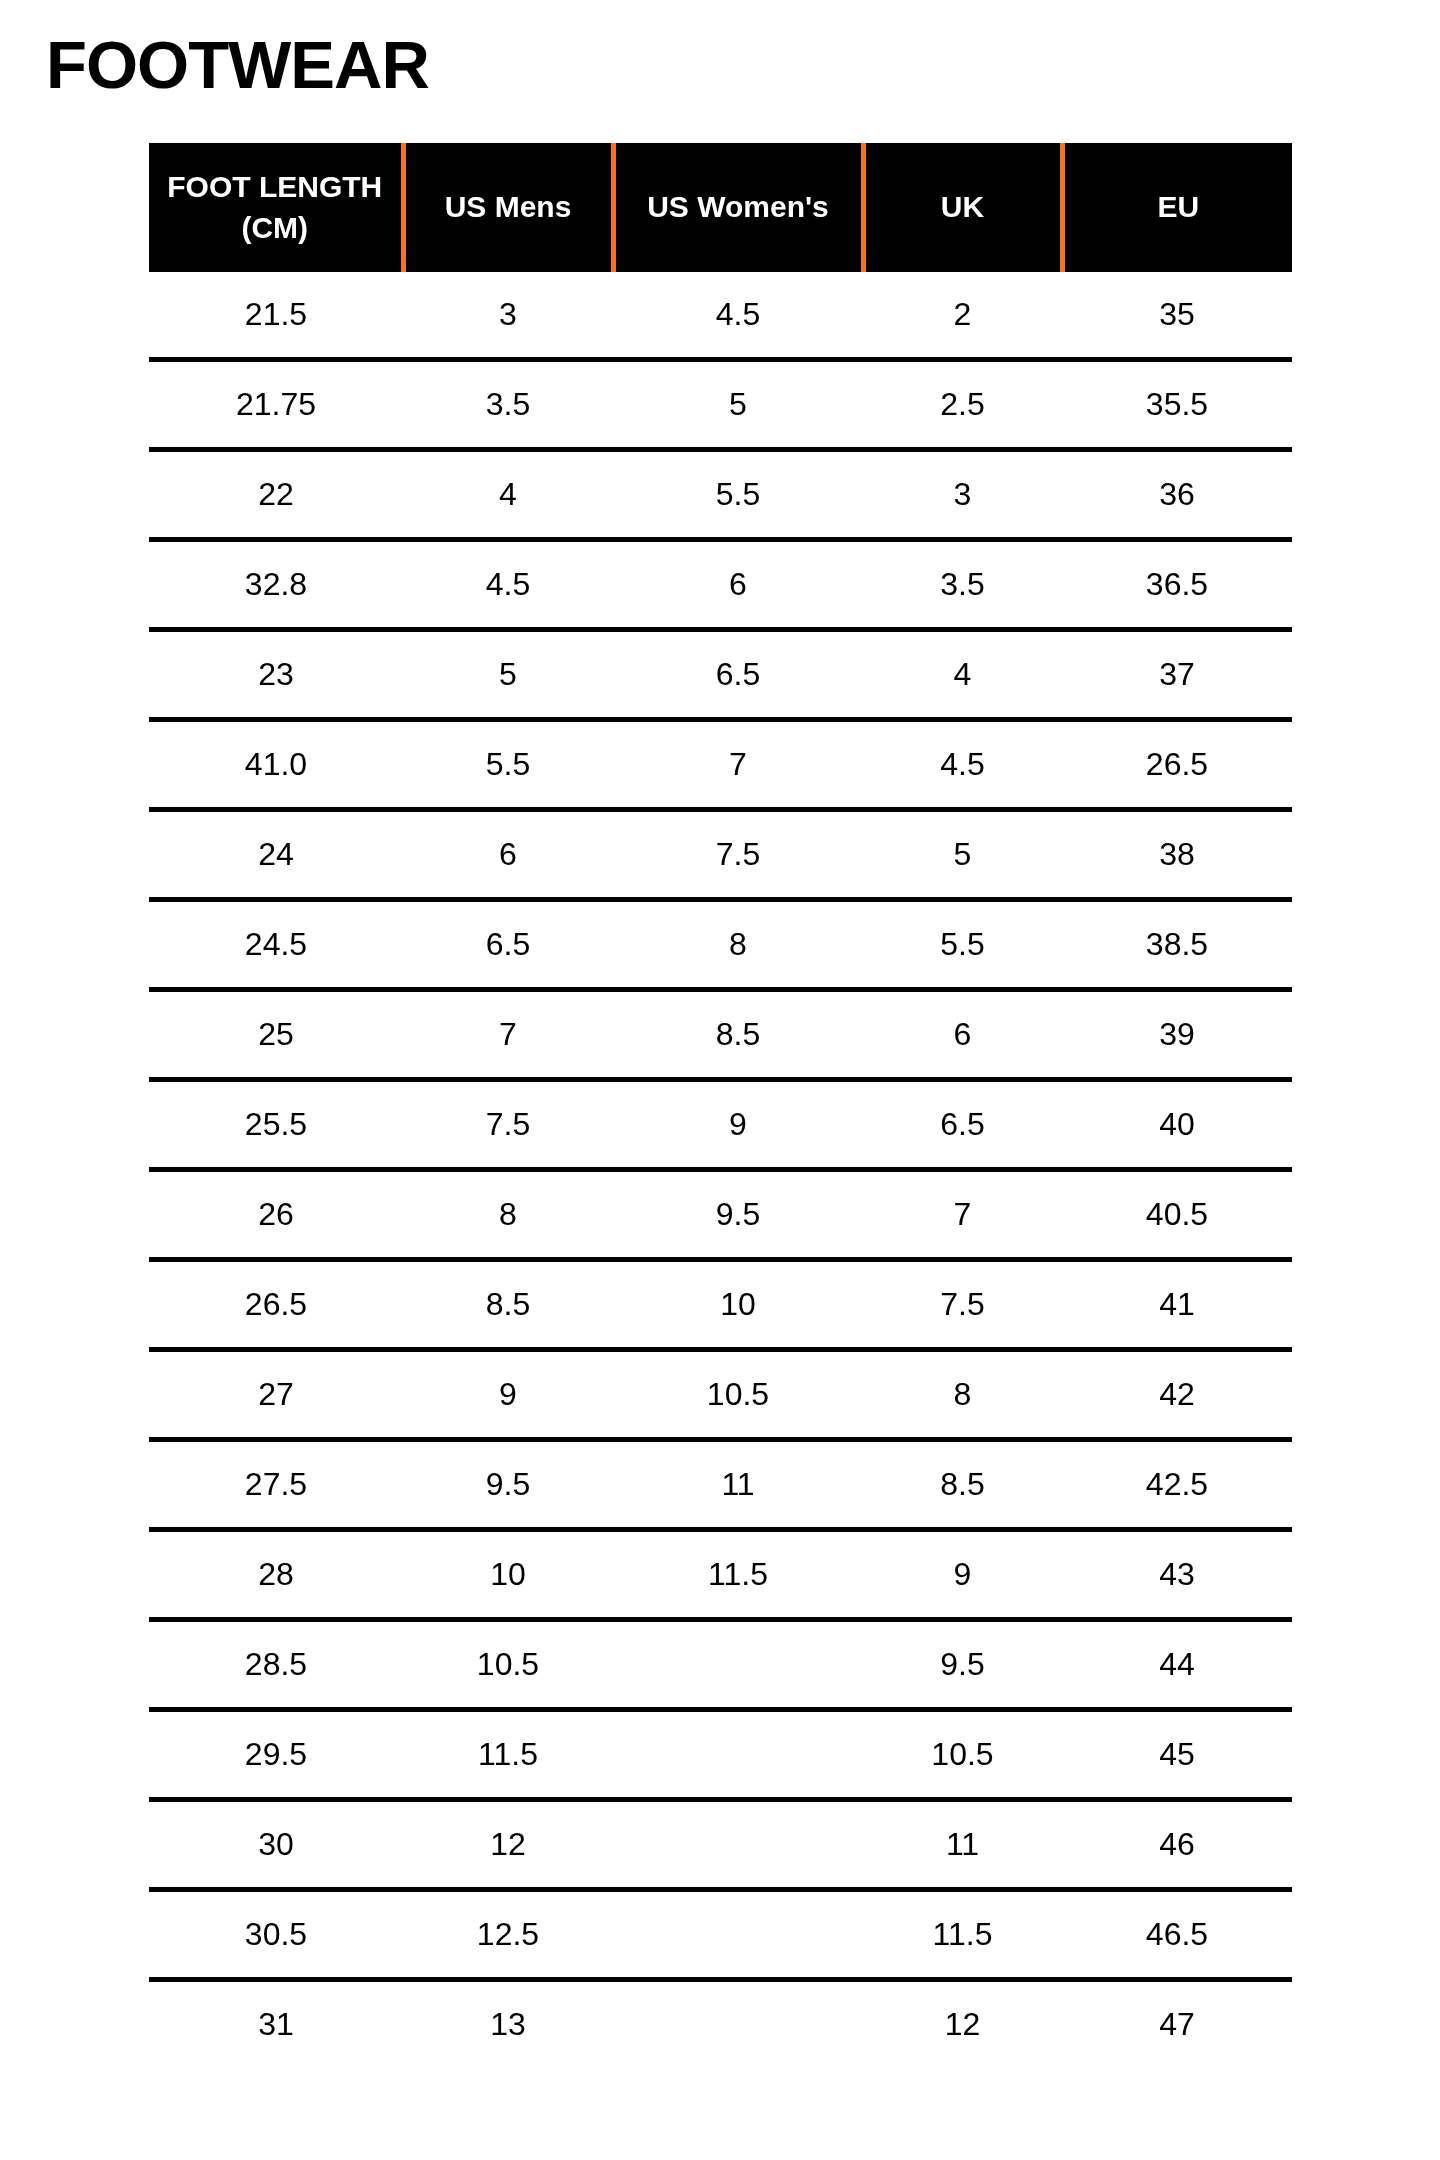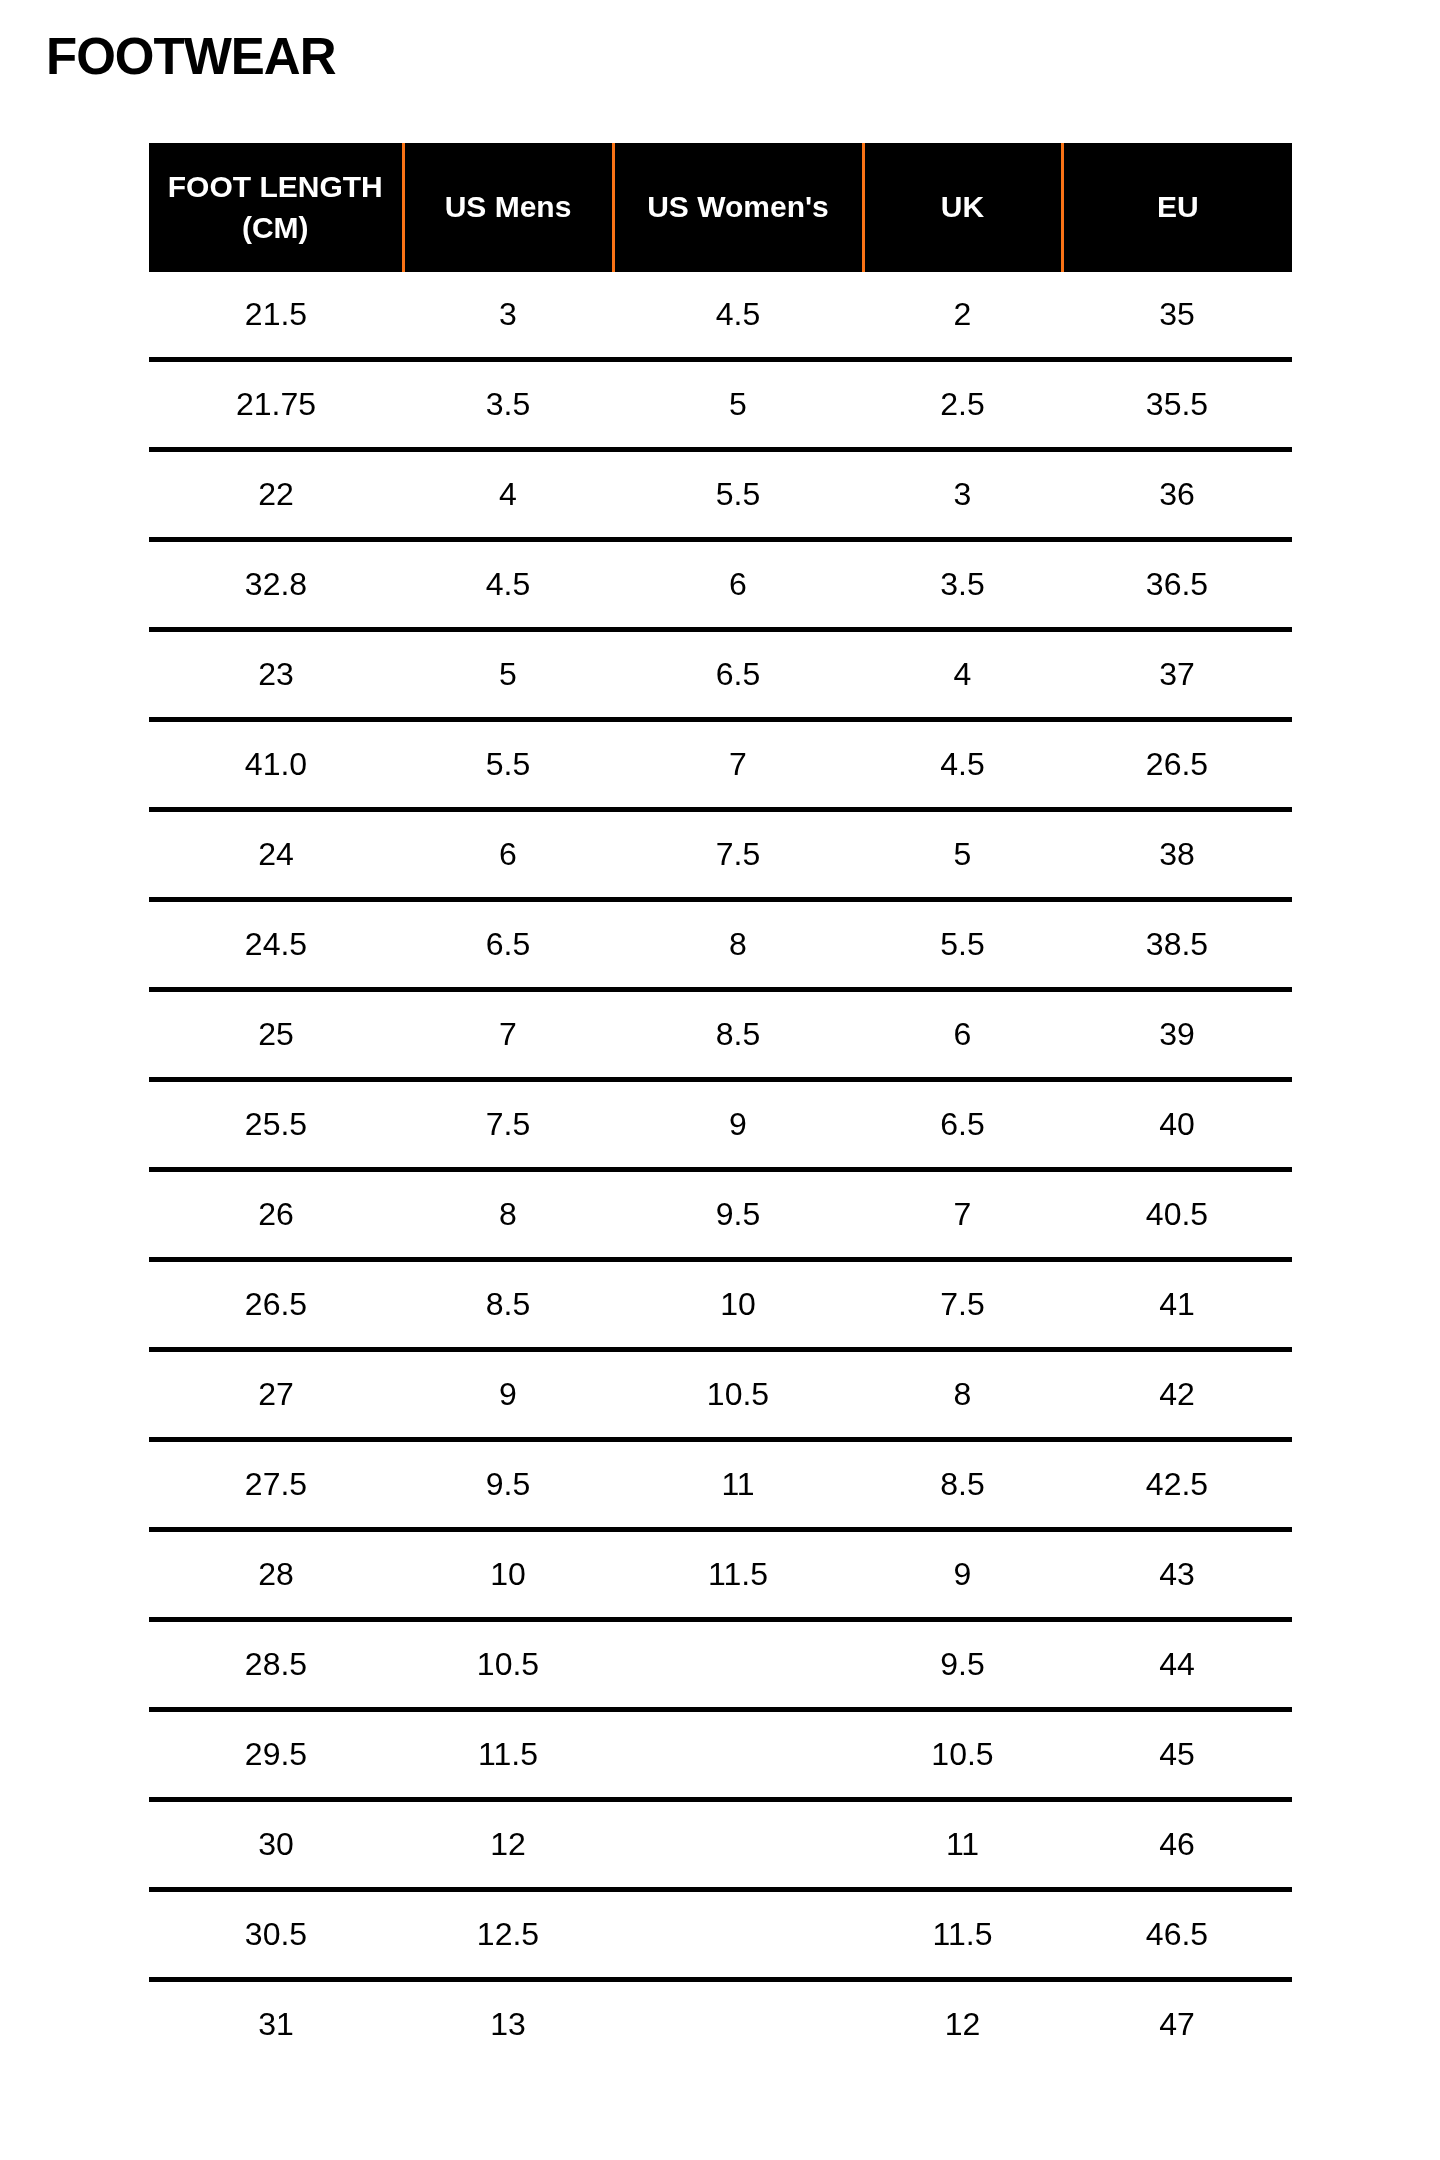--- a/index.html
+++ b/index.html
@@ -11,21 +11,21 @@
     width: 1440px;
     height: 2160px;
     background: #ffffff;
     overflow: hidden;
     font-family: "Liberation Sans", sans-serif;
   }
   .page-title {
     position: absolute;
     left: 46px;
     top: 30px;
-    font-size: 51px;
+    font-size: 67px;
     font-weight: 700;
     letter-spacing: -1px;
     line-height: 1.05;
     color: #000000;
     white-space: nowrap;
   }
   table.size-chart {
     position: absolute;
     left: 149px;
     top: 143px;
@@ -38,21 +38,21 @@
     color: #ffffff;
     font-size: 30px;
     font-weight: 700;
     line-height: 1.35;
     height: 129px;
     text-align: center;
     vertical-align: middle;
     padding: 0 12px;
   }
   table.size-chart thead th + th {
-    border-left: 3px solid #f97316;
+    border-left: 5px solid #f97316;
   }
   table.size-chart tbody td {
     height: 85px;
     text-align: center;
     vertical-align: middle;
     font-size: 32px;
     font-weight: 400;
     color: #000000;
     padding: 0;
   }

